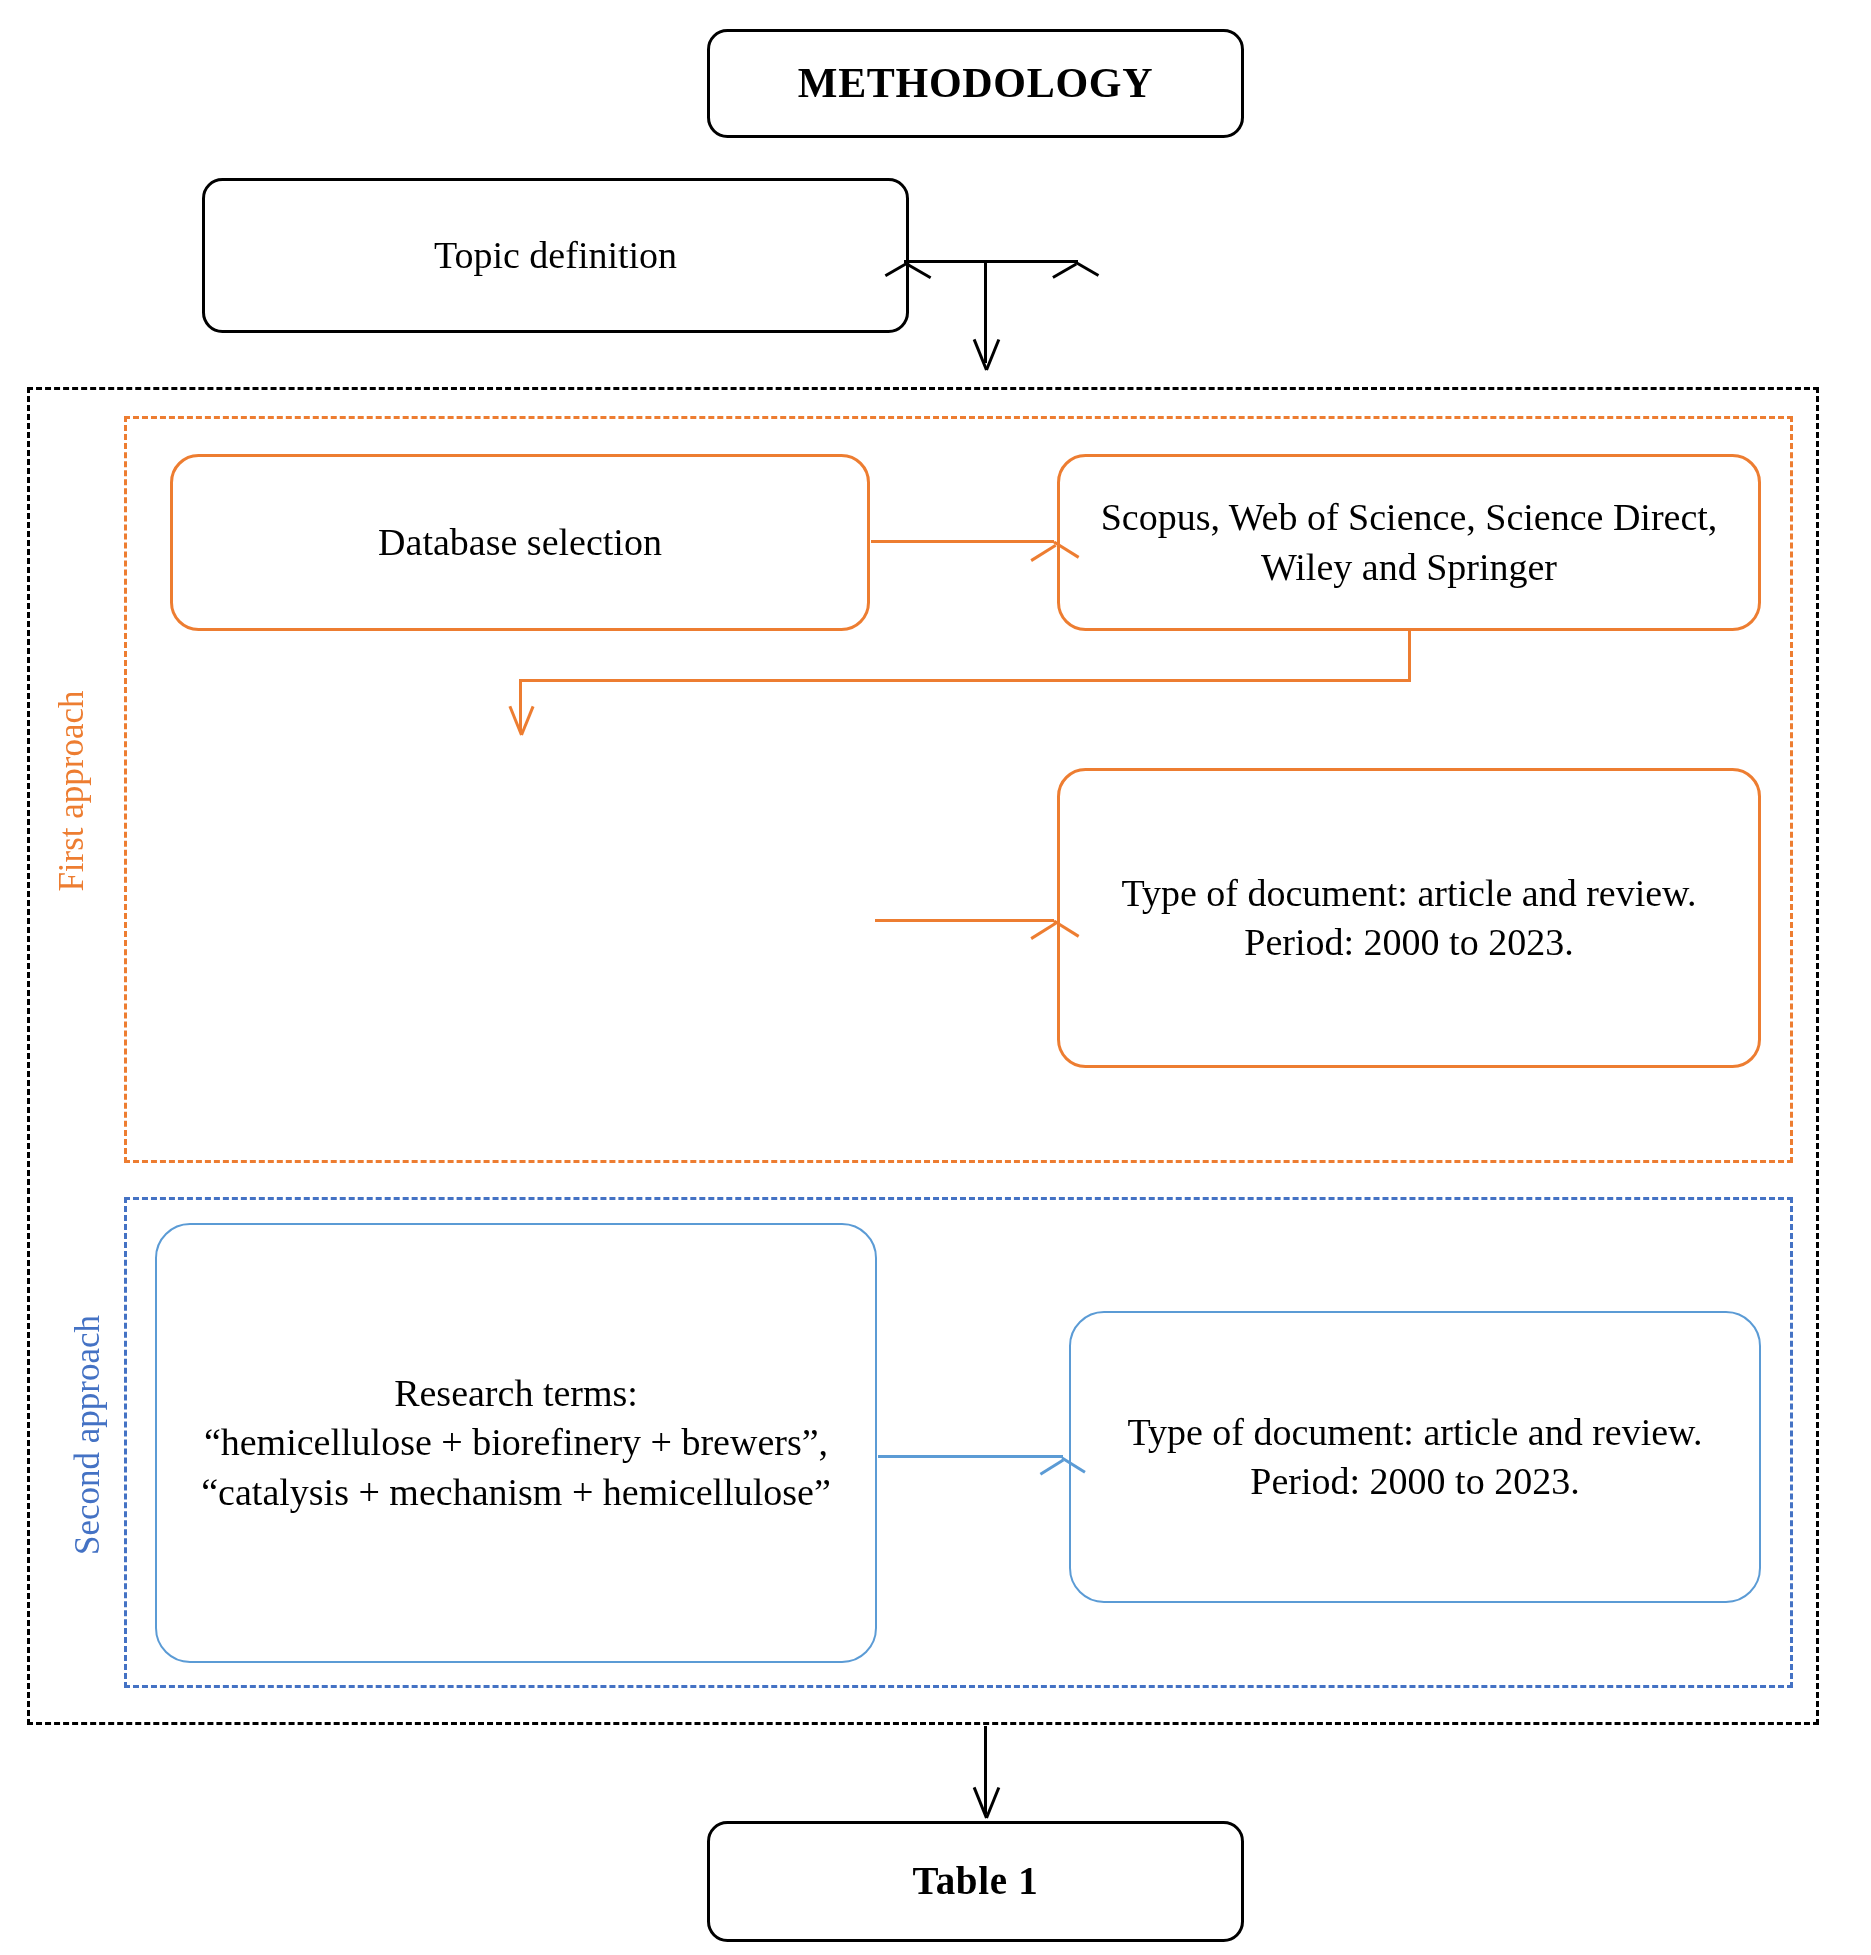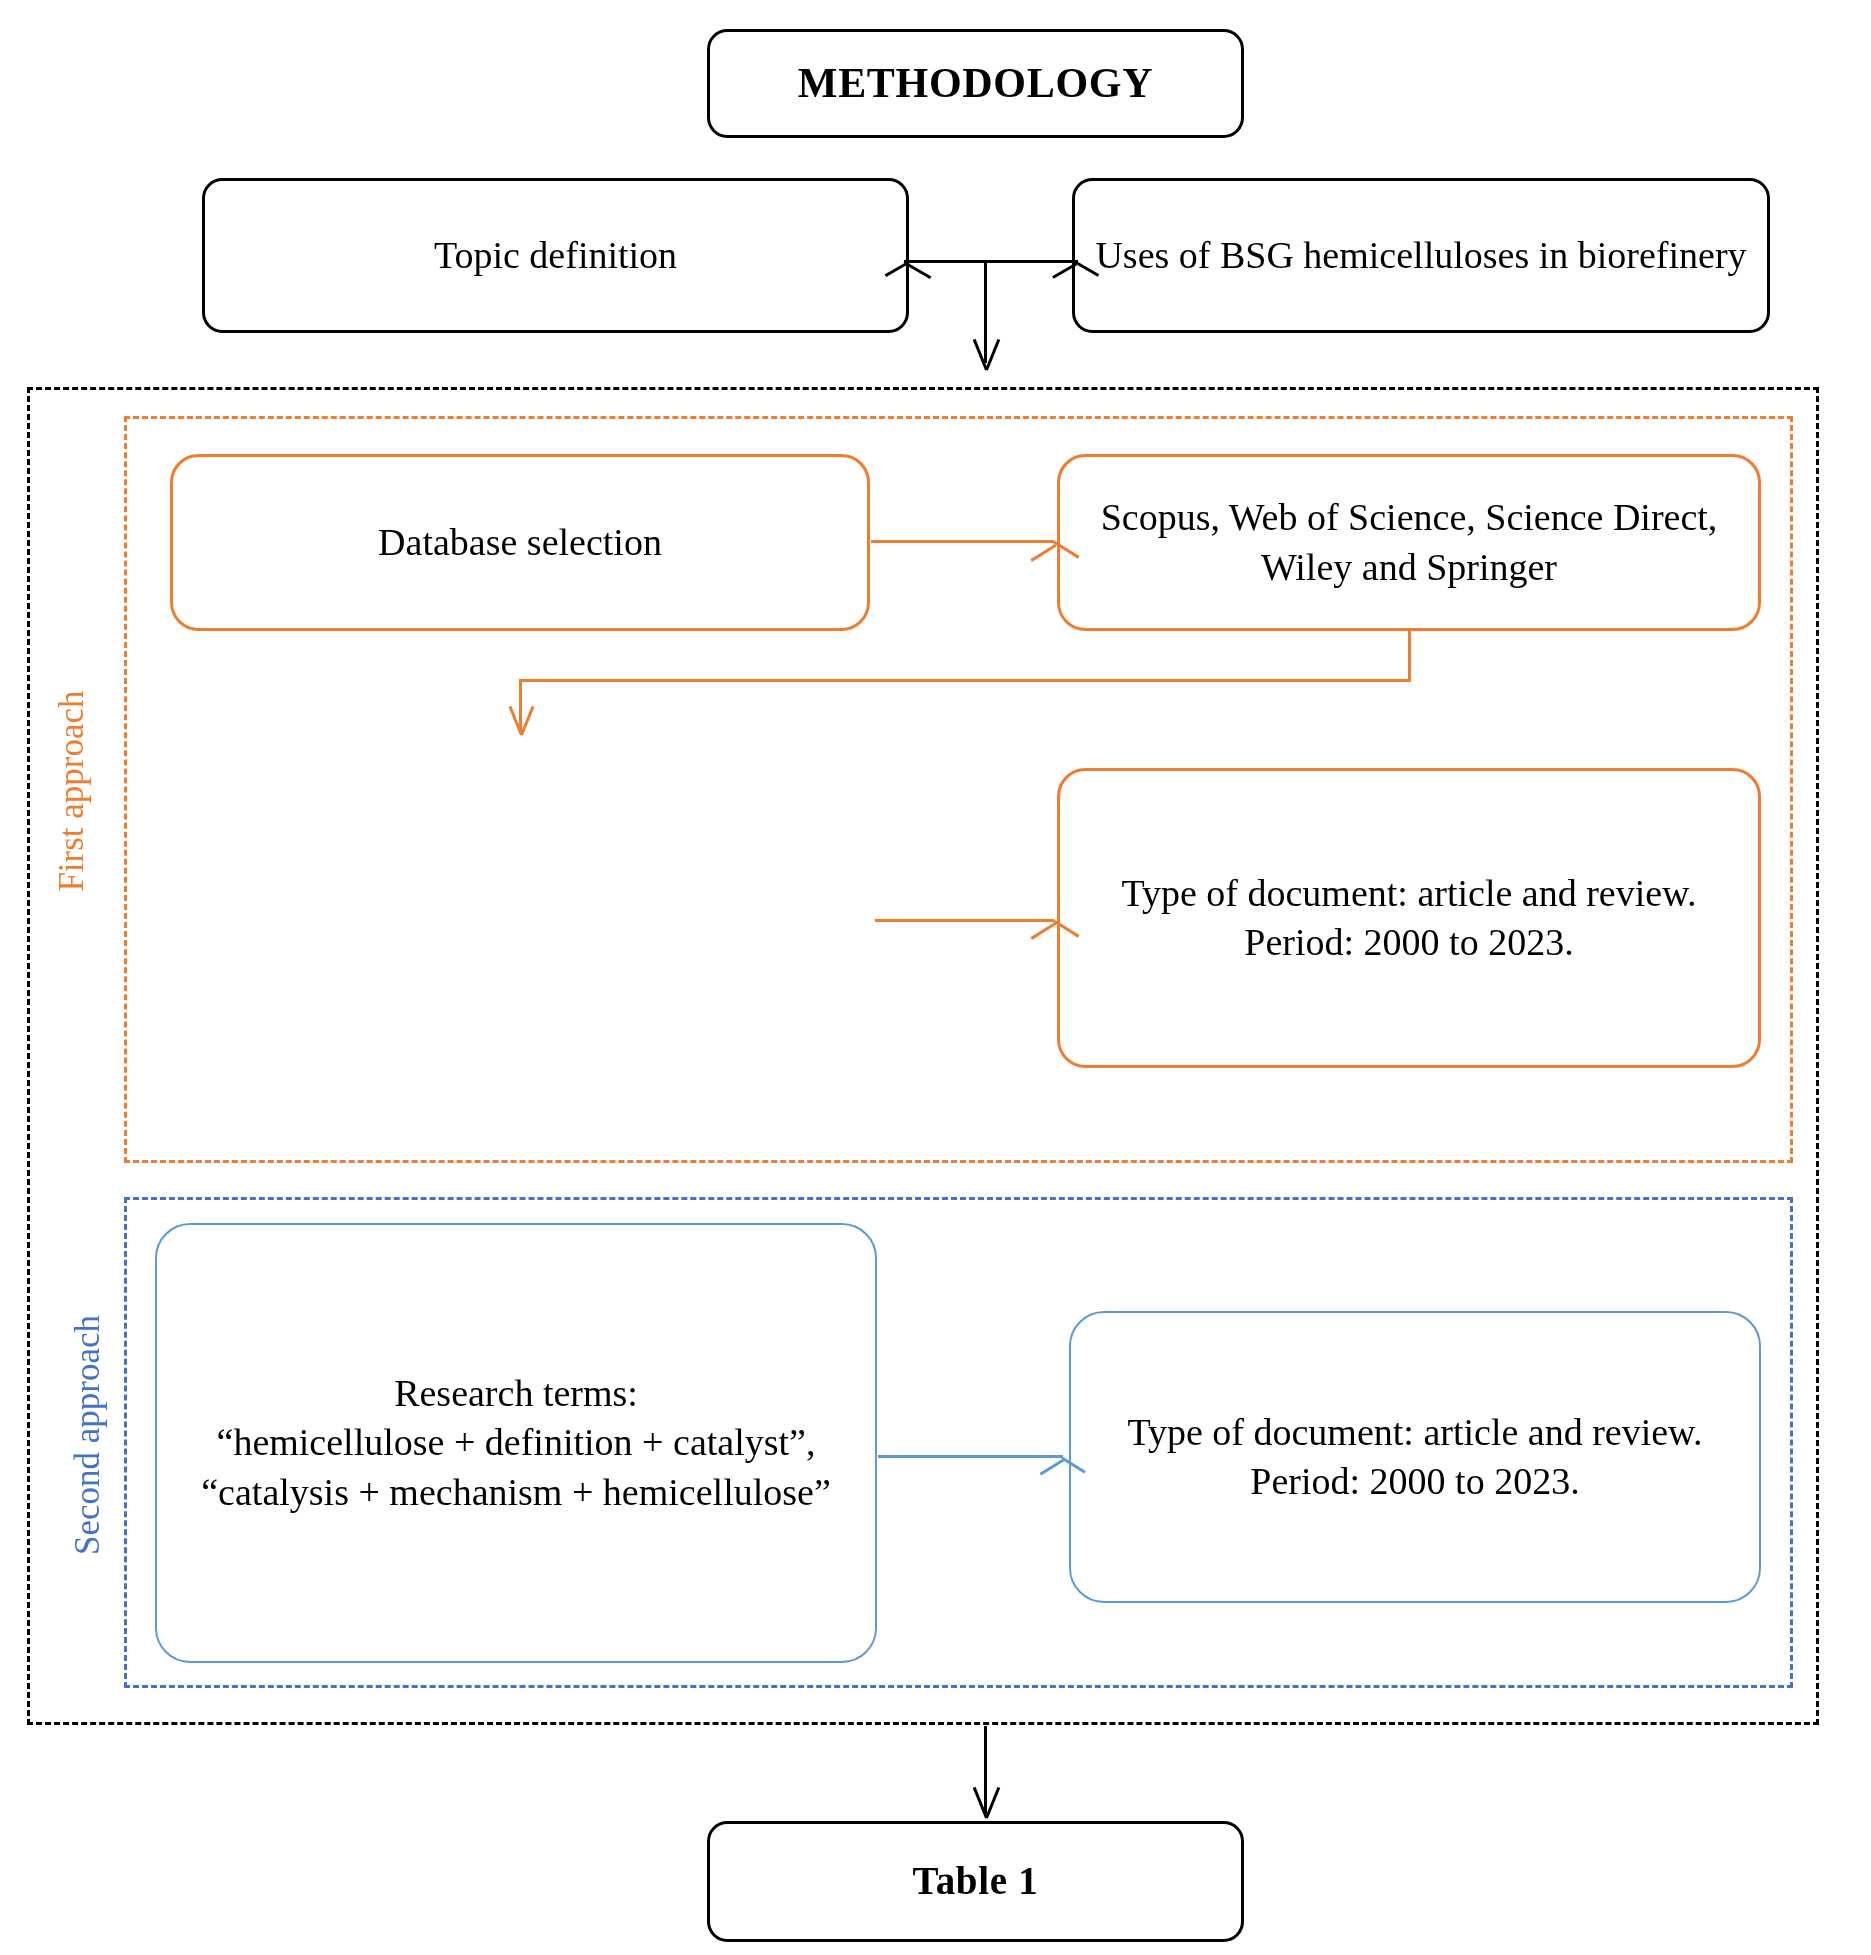--- a/index.html
+++ b/index.html
@@ -95,23 +95,20 @@
 <div id="canvas">
 
   <div class="node black-node bold" style="left:707px; top:28.5px; width:537px; height:109px;">
     <span class="txt">METHODOLOGY</span>
   </div>
 
   <div class="node black-node" style="left:202px; top:178px; width:707px; height:155px;">
     <span class="txt">Topic definition</span>
   </div>
 
-  <div class="node black-node" style="left:1072px; top:178px; width:698px; height:155px;">
-    <span class="txt">Uses of BSG hemicelluloses in biorefinery</span>
-  </div>
 
   <div class="line" style="left:904px; top:260px; width:174px; height:3.4px;"></div>
 
   <div class="chev" style="left:908px; top:261px; height:27px; transform:rotate(60deg); transform-origin: top left;"></div>
   <div class="chev" style="left:908px; top:236px; height:27px; transform:rotate(120deg); transform-origin: bottom left;"></div>
 
   <div class="chev" style="left:1073px; top:261px; height:27px; transform:rotate(-60deg); transform-origin: top right;"></div>
   <div class="chev" style="left:1073px; top:236px; height:27px; transform:rotate(-120deg); transform-origin: bottom right;"></div>
 
   <div class="line" style="left:984px; top:261px; width:3.4px; height:102px;"></div>
@@ -151,21 +148,21 @@
   <div class="line orange" style="left:875px; top:919px; width:179px; height:3.4px;"></div>
   <div class="chev orange" style="left:1052px; top:920px; height:28.5px; transform:rotate(-58deg); transform-origin: top right;"></div>
   <div class="chev orange" style="left:1052px; top:894px; height:28.5px; transform:rotate(-122deg); transform-origin: bottom right;"></div>
 
   <div class="group group-blue" style="left:124px; top:1197px; width:1669px; height:491px;"></div>
 
   <div class="side-label blue" style="left:-102px; top:1415px; width:380px;">Second approach</div>
 
   <div class="node blue-node" style="left:155px; top:1223px; width:722px; height:440px; white-space:pre-line;">
     <span class="txt">Research terms:
-“hemicellulose + definition + catalyst”, “catalysis + mechanism + hemicellulose”</span>
+“hemicellulose + biorefinery + brewers”, “catalysis + mechanism + hemicellulose”</span>
   </div>
 
   <div class="node blue-node" style="left:1069px; top:1311px; width:692px; height:292px; white-space:pre-line;">
     <span class="txt">Type of document: article and review.
 Period: 2000 to 2023.</span>
   </div>
 
   <div class="line blue" style="left:878px; top:1455px; width:185px; height:2.7px;"></div>
   <div class="chev blue" style="left:1060px; top:1457px; height:27px; transform:rotate(-58deg); transform-origin: top right;"></div>
   <div class="chev blue" style="left:1060px; top:1432px; height:27px; transform:rotate(-122deg); transform-origin: bottom right;"></div>

